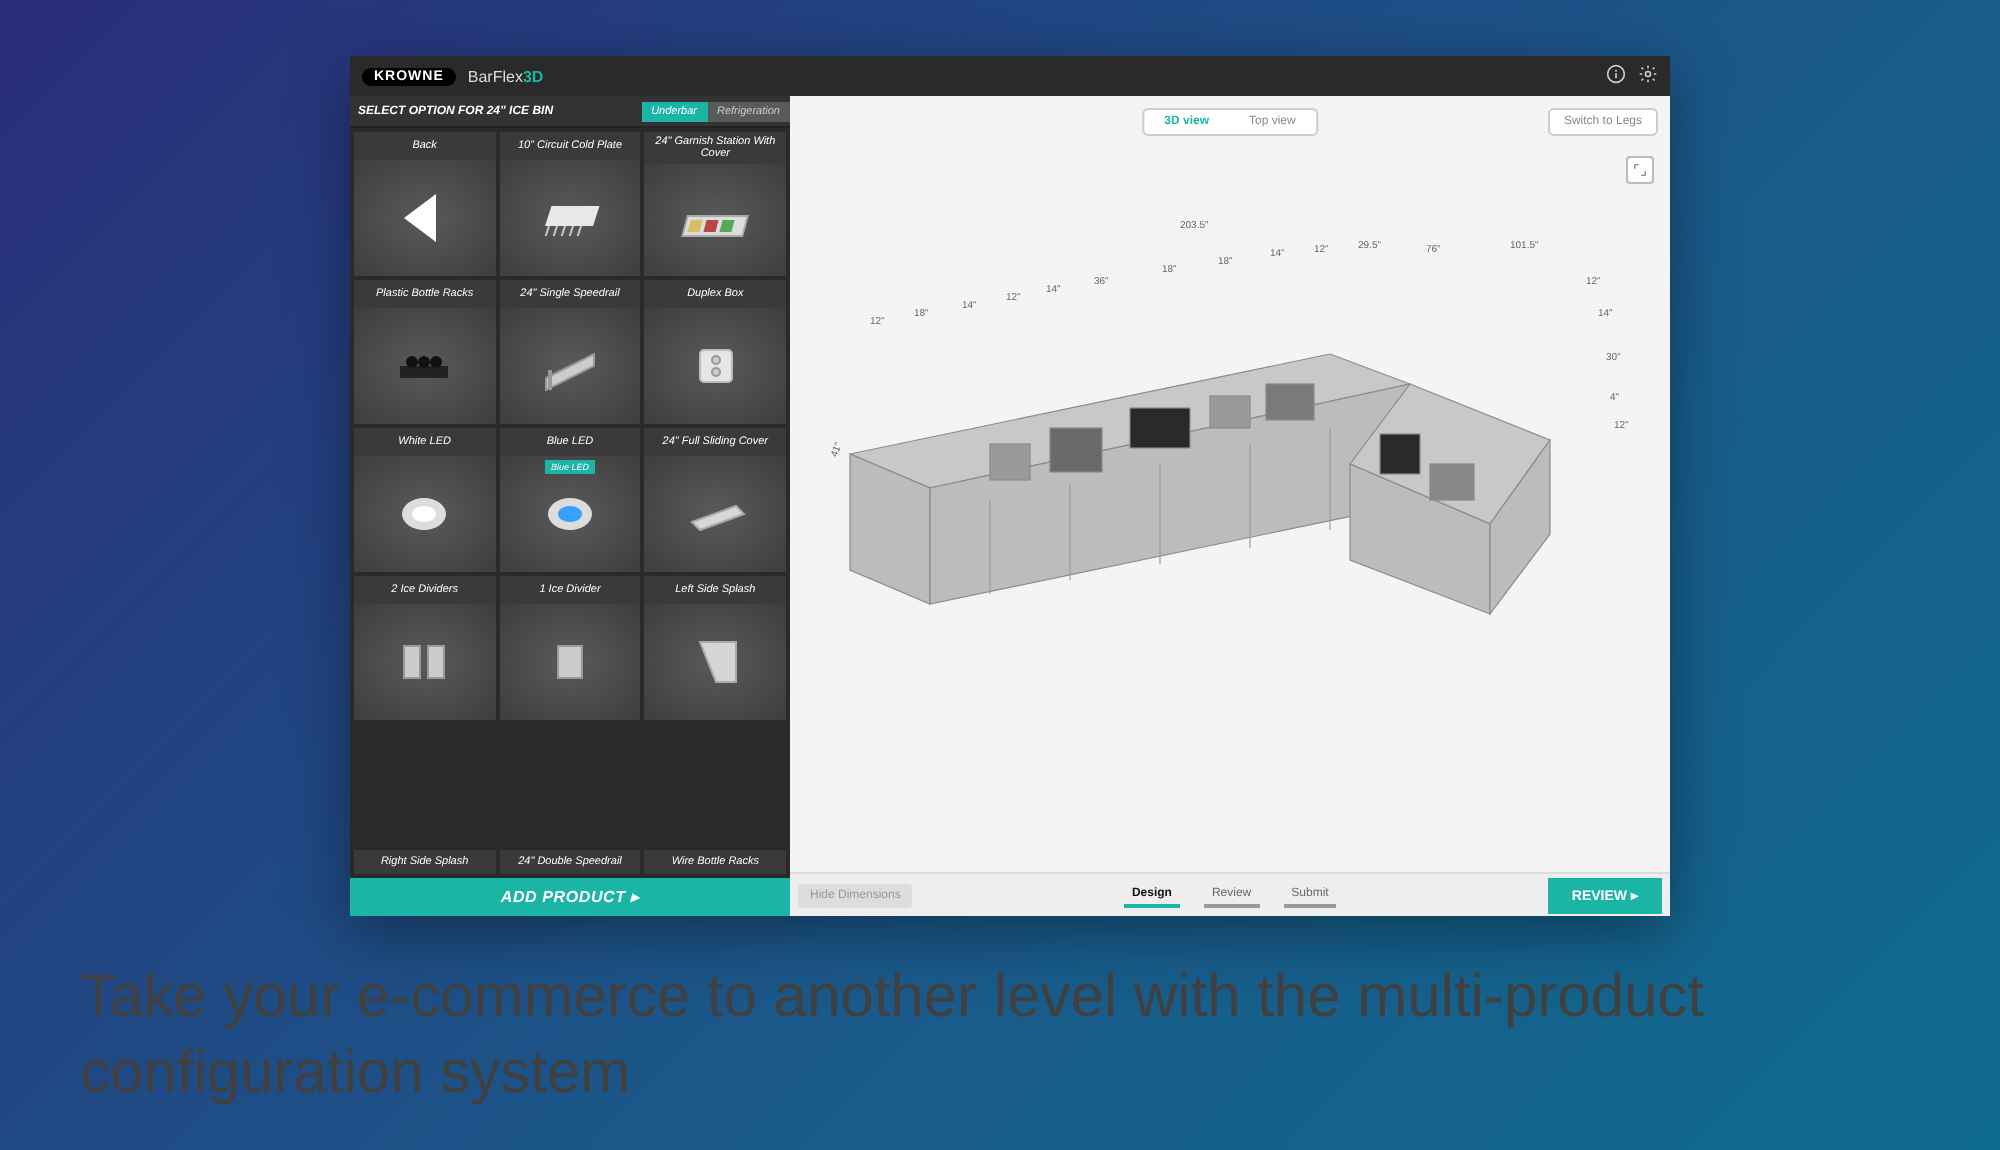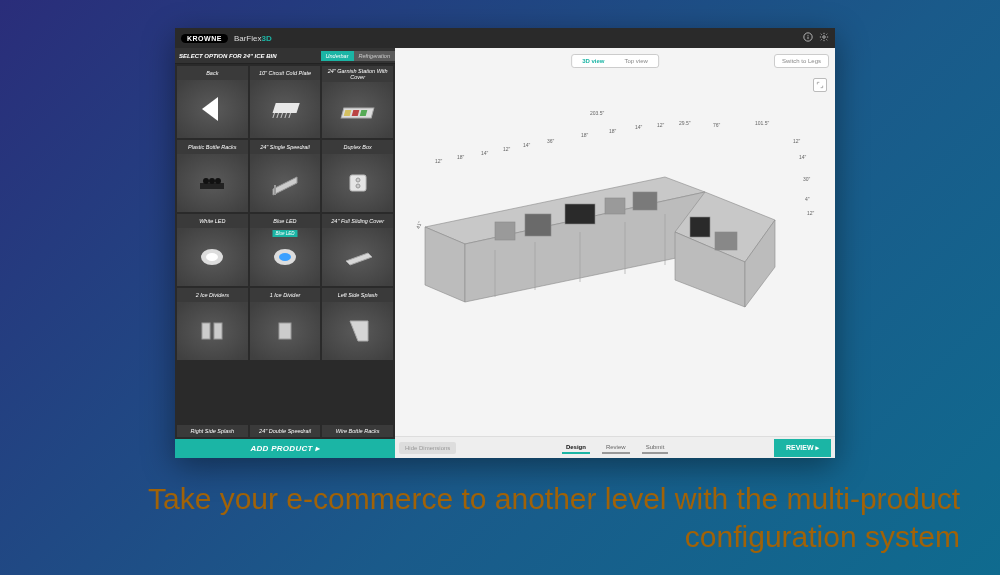--- a/index.html
+++ b/index.html
@@ -263,22 +263,22 @@
     font-size: 7px;
     font-weight: bold;
     padding: 5px 12px;
     margin-right: 4px;
     cursor: pointer;
   }
   .tagline {
     position: absolute;
     left: 0; right: 0;
     bottom: 20px;
-    text-align: right;
-    color: #a16207;
+    text-align: left;
+    color: #404040;
     font-size: 30px;
     font-weight: 300;
     line-height: 1.25;
     padding: 0 40px;
     font-family: "Segoe UI", Arial, sans-serif;
   }
 </style>
 </head>
 <body>
 

